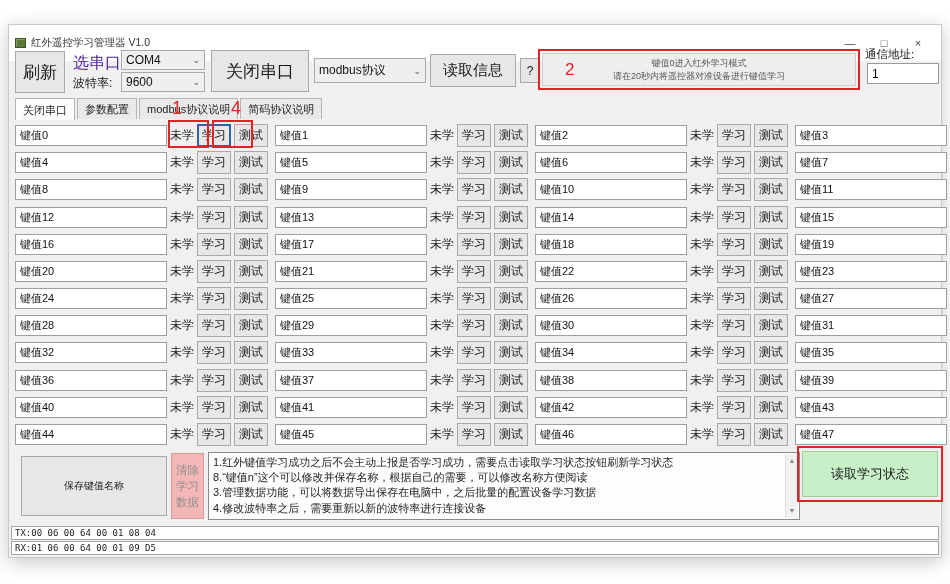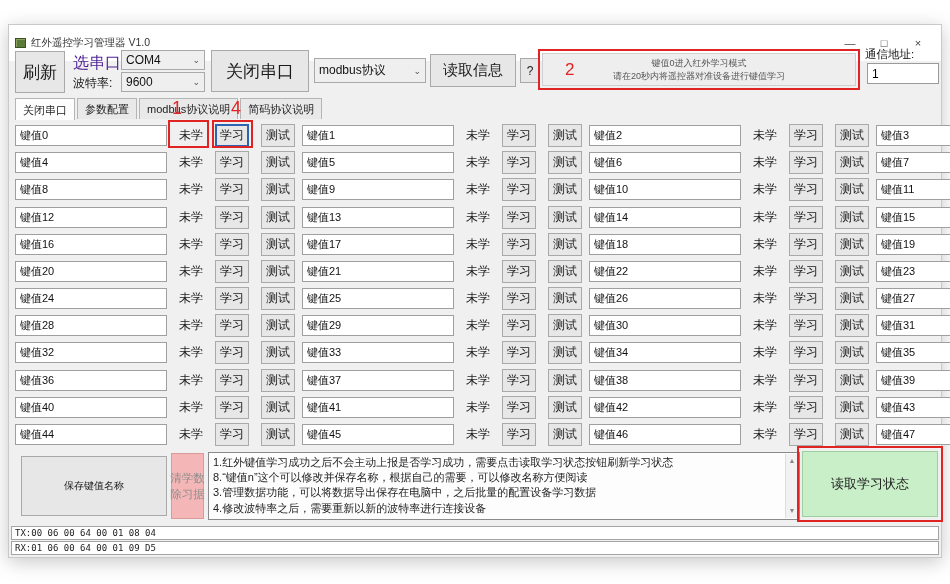--- a/index.html
+++ b/index.html
@@ -37,34 +37,34 @@
   
   .tabbar { position:absolute; left:6px; top:74px; display:flex; align-items:flex-end; height:20px; }
   .tab { font-size:11px; color:#222; padding:3px 7px 2px; border:1px solid #b5b5b5; border-bottom:none; background:#e9e9e9; margin-right:2px; white-space:nowrap; }
   .tab.active { background:#fdfdfd; position:relative; top:1px; padding-top:4px; }
   
   .key-grid {
     position:absolute; left:6px; top:97px; width:922px; height:326px;
     display:grid; grid-template-columns:repeat(4,1fr); grid-auto-rows:1fr;
     column-gap:7px; row-gap:0; align-items:center;
   }
-  .cell { display:flex; align-items:center; gap:12px; height:27px; }
+  .cell { display:flex; align-items:center; gap:3px; height:27px; }
   .cell input { flex:1; min-width:0; height:21px; border:1px solid #9f9f9f; background:#fff; font-size:11px; padding:0 4px; font-family:"Liberation Sans",sans-serif; color:#111; }
   .cell .st { font-size:12px; color:#222; white-space:nowrap; }
   .cell button { font-size:12px; background:#e7e7e7; border:1px solid #a9a9a9; color:#1a1a1a; padding:2px 4px; white-space:nowrap; cursor:default; }
   .cell button.focused { border:2px solid #2f63b0; padding:1px 3px; }
   
   .ann-box { position:absolute; border:2px solid #e02424; pointer-events:none; }
   .ann-num { position:absolute; color:#e02424; font-size:18px; pointer-events:none; }
   
   .save-btn { position:absolute; left:12px; top:431px; width:146px; height:60px; font-size:10px; }
-  .clear-btn { position:absolute; left:162px; top:428px; width:33px; height:66px; background:#f4b6b6; border:1px solid #d99a9a; color:#8f8f8f; font-size:11.5px; display:flex; flex-direction:row; align-items:center; justify-content:center; line-height:1.4; cursor:default; }
+  .clear-btn { position:absolute; left:162px; top:428px; width:33px; height:66px; background:#f4b6b6; border:1px solid #d99a9a; color:#8f8f8f; font-size:11.5px; display:flex; flex-direction:column; align-items:center; justify-content:center; line-height:1.4; cursor:default; }
   .instructions { position:absolute; left:199px; top:427px; width:592px; height:68px; background:#fdfdfd; border:1px solid #8a8a8a; font-size:11px; color:#222; padding:2px 16px 2px 4px; line-height:1.38; overflow:hidden; }
   .instr-scroll { position:absolute; right:1px; top:1px; bottom:1px; width:13px; background:#f2f2f2; border-left:1px solid #ddd; display:flex; flex-direction:column; justify-content:space-between; align-items:center; font-size:7px; color:#888; padding:2px 0; }
-  .green-annotation { position:absolute; left:788px; top:421px; width:146px; height:76px; border:2px solid #e02424; padding:3px; }
+  .green-annotation { position:absolute; left:788px; top:421px; width:146px; height:56px; border:2px solid #e02424; padding:3px; }
   .green-btn { width:100%; height:100%; background:#c8efc8; border:1px solid #9fcf9f; font-size:13px; color:#222; display:flex; align-items:center; justify-content:center; cursor:default; position:relative; }
   .green-annotation .num { position:absolute; left:10px; top:4px; color:#e02424; font-size:18px; }
   
   .txrx { position:absolute; left:2px; width:928px; height:14px; background:#fff; border:1px solid #a5a5a5; font-family:"DejaVu Sans Mono",monospace; font-size:9px; color:#222; line-height:12px; padding:0 3px; }
   .tx-bar { top:501px; }
   .rx-bar { top:516px; }
 </style>
 </head>
 <body>
 

